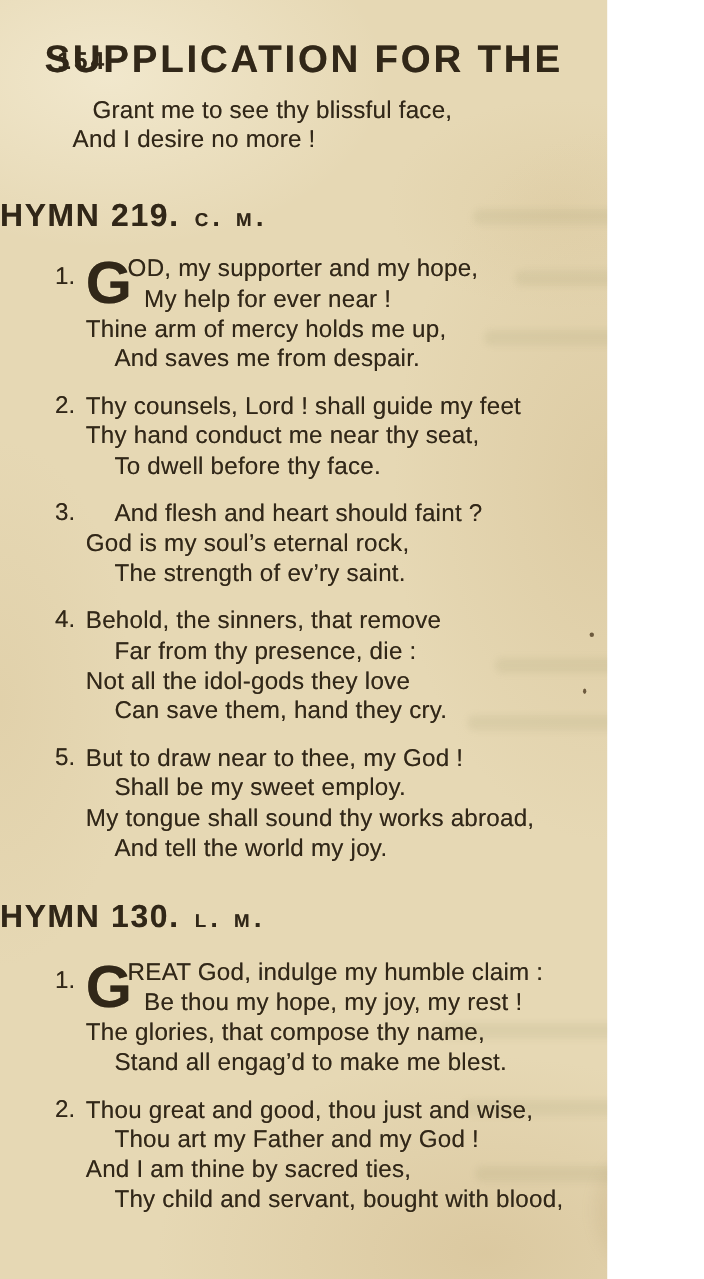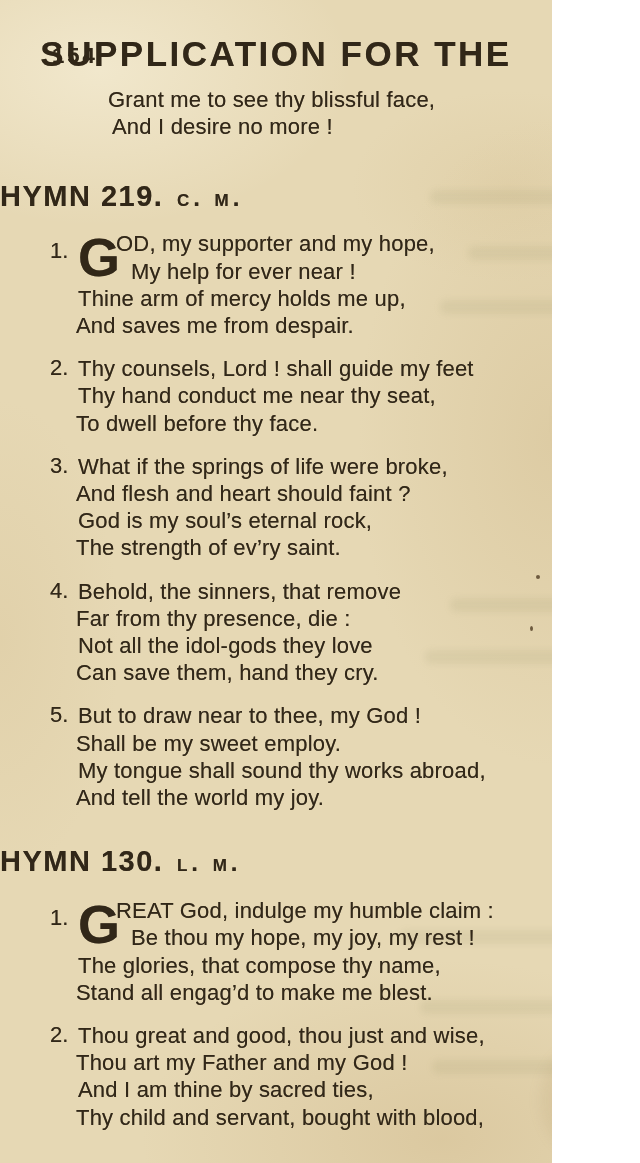--- a/index.html
+++ b/index.html
@@ -32,24 +32,24 @@
     margin: 0; text-align: center;
     font-size: 35px; font-weight: bold; letter-spacing: 2.5px;
     line-height: 32px;
   }
 
   
   .line {
     margin: 0; font-size: 22px; line-height: 27.2px;
     white-space: nowrap; letter-spacing: 0.2px;
   }
-  .i1 { padding-left: 108px; }
-  .i2 { padding-left: 112px; }
+  .i1 { padding-left: 84px; }
+  .i2 { padding-left: 66px; }
   .lo { padding-left: 78px; }   
-  .le { padding-left: 76px; }  
+  .le { padding-left: 104px; }  
 
   .intro-stanza { margin-top: 12px; }
 
   .hymn-title {
     margin: 40px 0 16px 0; text-align: left;
     font-size: 29px; font-weight: bold; letter-spacing: 1.5px;
     line-height: 32px;
   }
   .hymn-title .meter {
     font-variant: small-caps;
@@ -128,21 +128,20 @@
 
     <div class="verse">
       <span class="verse-num">2.</span>
       <p class="line lo">Thy counsels, Lord ! shall guide my feet</p>
       <p class="line lo">Thy hand conduct me near thy seat,</p>
       <p class="line le">To dwell before thy face.</p>
     </div>
 
     <div class="verse">
       <span class="verse-num">3.</span>
-      <p class="line lo">What if the springs of life were broke,</p>
       <p class="line le">And flesh and heart should faint ?</p>
       <p class="line lo">God is my soul’s eternal rock,</p>
       <p class="line le">The strength of ev’ry saint.</p>
     </div>
 
     <div class="verse">
       <span class="verse-num">4.</span>
       <p class="line lo">Behold, the sinners, that remove</p>
       <p class="line le">Far from thy presence, die :</p>
       <p class="line lo">Not all the idol-gods they love</p>

